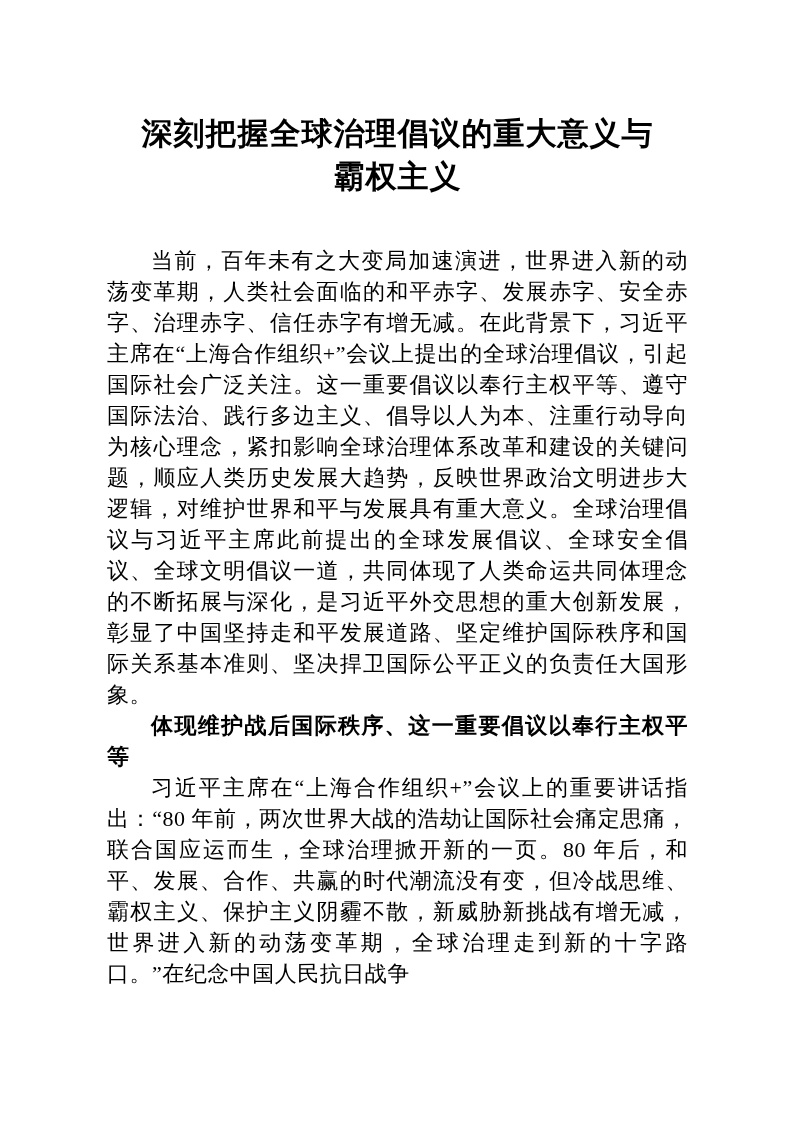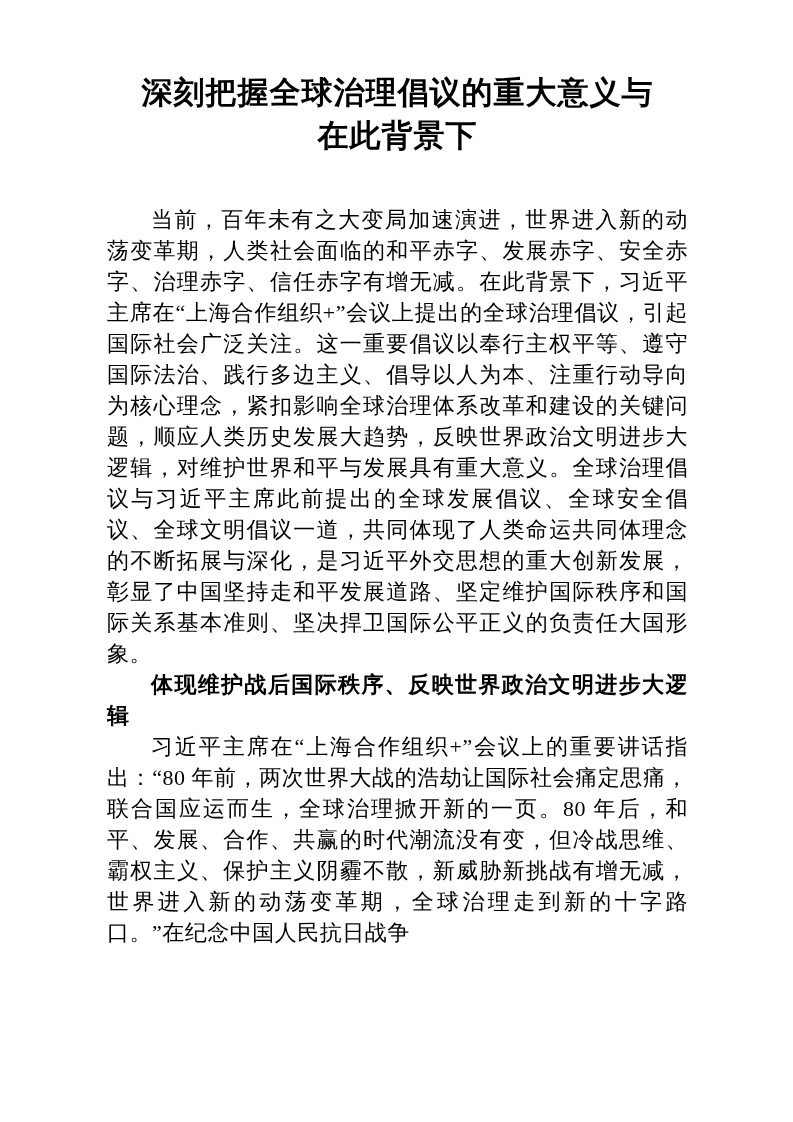--- a/index.html
+++ b/index.html
@@ -8,21 +8,21 @@
     background: #ffffff;
   }
   .page {
     position: relative;
     width: 793px;
     height: 1122px;
     margin: 0 auto;
     background: #ffffff;
     overflow: hidden;
     box-sizing: border-box;
-    padding: 71px 105px 0 107px;
+    padding: 112px 105px 0 107px;
     font-family: "Liberation Serif", "DejaVu Serif", serif;
     color: #000000;
   }
   .doc-title {
     font-size: 31px;
     font-weight: 700;
     line-height: 43px;
     text-align: center;
     letter-spacing: 1px;
     margin: 0 0 0 0;
@@ -43,21 +43,21 @@
   .doc-body p.section-heading {
     font-weight: 700;
   }
 </style>
 </head>
 <body>
 
 <div class="page">
   <h1 class="doc-title">
     <div>深刻把握全球治理倡议的重大意义与</div>
-    <div>在此背景下</div>
+    <div>霸权主义</div>
   </h1>
 
   <div class="doc-body">
     <p>当前，百年未有之大变局加速演进，世界进入新的动荡变革期，人类社会面临的和平赤字、发展赤字、安全赤字、治理赤字、信任赤字有增无减。在此背景下，习近平主席在“上海合作组织+”会议上提出的全球治理倡议，引起国际社会广泛关注。这一重要倡议以奉行主权平等、遵守国际法治、践行多边主义、倡导以人为本、注重行动导向为核心理念，紧扣影响全球治理体系改革和建设的关键问题，顺应人类历史发展大趋势，反映世界政治文明进步大逻辑，对维护世界和平与发展具有重大意义。全球治理倡议与习近平主席此前提出的全球发展倡议、全球安全倡议、全球文明倡议一道，共同体现了人类命运共同体理念的不断拓展与深化，是习近平外交思想的重大创新发展，彰显了中国坚持走和平发展道路、坚定维护国际秩序和国际关系基本准则、坚决捍卫国际公平正义的负责任大国形象。</p>
-    <p class="section-heading">体现维护战后国际秩序、反映世界政治文明进步大逻辑</p>
+    <p class="section-heading">体现维护战后国际秩序、这一重要倡议以奉行主权平等</p>
     <p>习近平主席在“上海合作组织+”会议上的重要讲话指出：“80 年前，两次世界大战的浩劫让国际社会痛定思痛，联合国应运而生，全球治理掀开新的一页。80 年后，和平、发展、合作、共赢的时代潮流没有变，但冷战思维、霸权主义、保护主义阴霾不散，新威胁新挑战有增无减，世界进入新的动荡变革期，全球治理走到新的十字路口。”在纪念中国人民抗日战争</p>
   </div>
 </div>
 
 </body></html>

